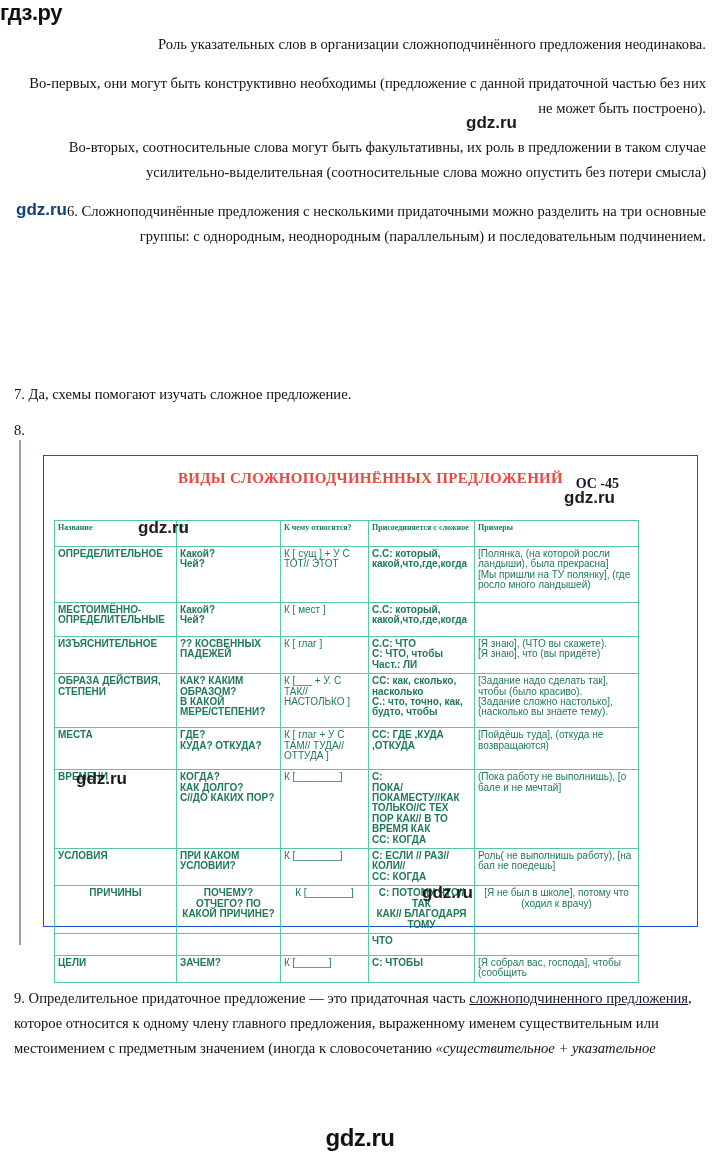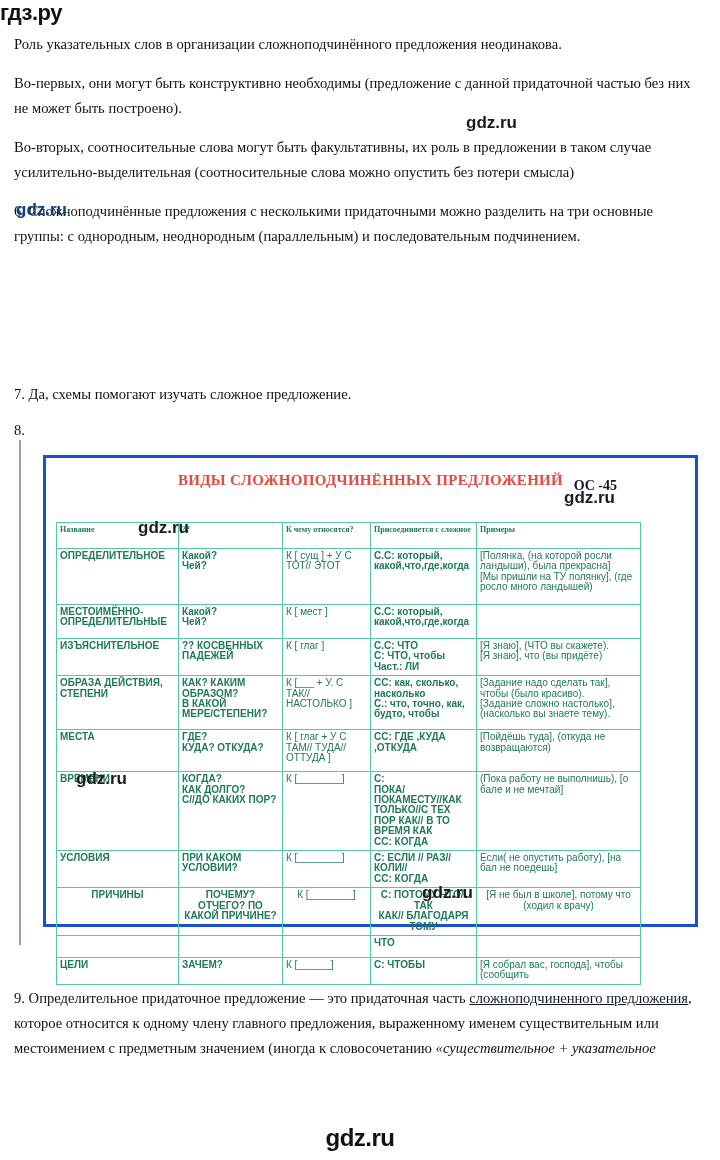--- a/index.html
+++ b/index.html
@@ -80,21 +80,21 @@
     width: 2px;
     height: 505px;
     background: #9aa0ad;
   }
   .red-frame {
     position: absolute;
     left: 29px;
     top: 15px;
     width: 655px;
     height: 472px;
-    border: 3px solid #1d4ed8;
+    border: 1px solid #1d4ed8;
     background: #ffffff;
     box-sizing: border-box;
   }
   .fig-title {
     position: absolute;
     left: 0; top: 14px;
     width: 100%;
     text-align: center;
     color: #e8483f;
     font-family: "Liberation Serif", serif;
@@ -159,21 +159,21 @@
   col.w5 { width: 164px; }
 
   .link-blue { color: #0f172a; text-decoration: underline; }
   .ital { font-style: italic; }
 </style>
 </head>
 <body>
 
 <div class="brand-top">гдз.ру</div>
 
-<div class="prose" style="top:32px;">
+<div class="prose" style="top:32px;text-align:right;">
   <p>Роль указательных слов в организации сложноподчинённого предложения неодинакова.</p>
   <p>Во-первых, они могут быть конструктивно необходимы (предложение с данной придаточной частью без них не может быть построено).</p>
   <p>Во-вторых, соотносительные слова могут быть факультативны, их роль в предложении в таком случае усилительно-выделительная (соотносительные слова можно опустить без потери смысла)</p>
   <p>6. Сложноподчинённые предложения с несколькими придаточными можно разделить на три основные группы: с однородным, неоднородным (параллельным) и последовательным подчинением.</p>
 </div>
 
 <div class="wm" style="left:466px; top:113px; font-size:17px;">gdz.ru</div>
 <div class="wm wm-blue" style="left:16px; top:200px; font-size:17px;">gdz.ru</div>
 
 <div class="prose" style="top:382px;">
@@ -340,21 +340,21 @@
               <span class="line">ПРИ КАКОМ УСЛОВИИ?</span>
             </td>
             <td class="c-rel">
               <span class="line">К [________]</span>
             </td>
             <td class="c-join">
               <span class="line">С: ЕСЛИ // РАЗ// КОЛИ//</span>
               <span class="line">СС: КОГДА</span>
             </td>
             <td class="c-ex">
-              <span class="line">Если( не опустить работу), [на бал не поедешь]</span>
+              <span class="line">Роль( не выполнишь работу), [на бал не поедешь]</span>
             </td>
           </tr>
           <tr style="height: 40px; text-align: center;">
             <td class="c-name">
               <span class="line">ПРИЧИНЫ</span>
             </td>
             <td class="c-q">
               <span class="line">ПОЧЕМУ? ОТЧЕГО? ПО</span>
               <span class="line">КАКОЙ ПРИЧИНЕ?</span>
             </td>

